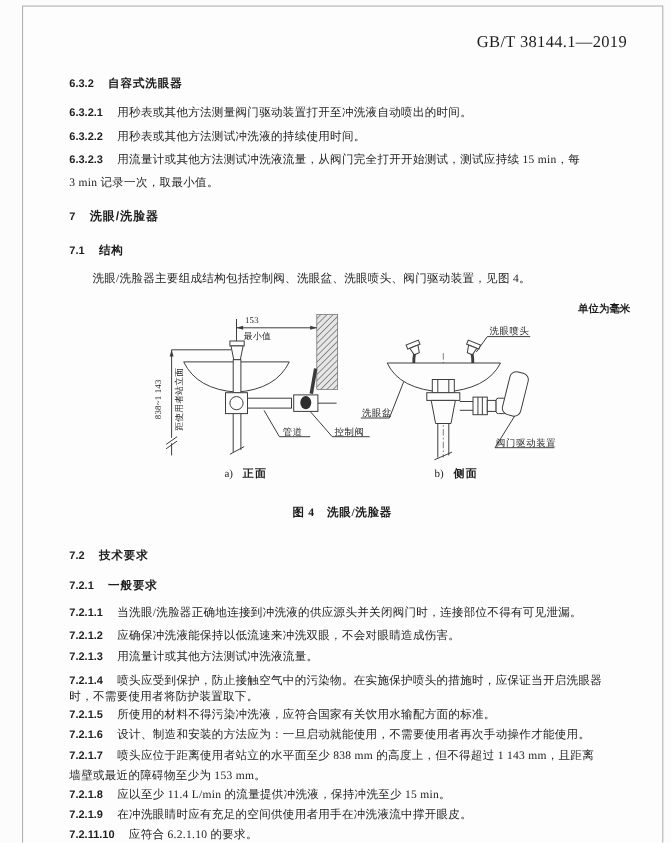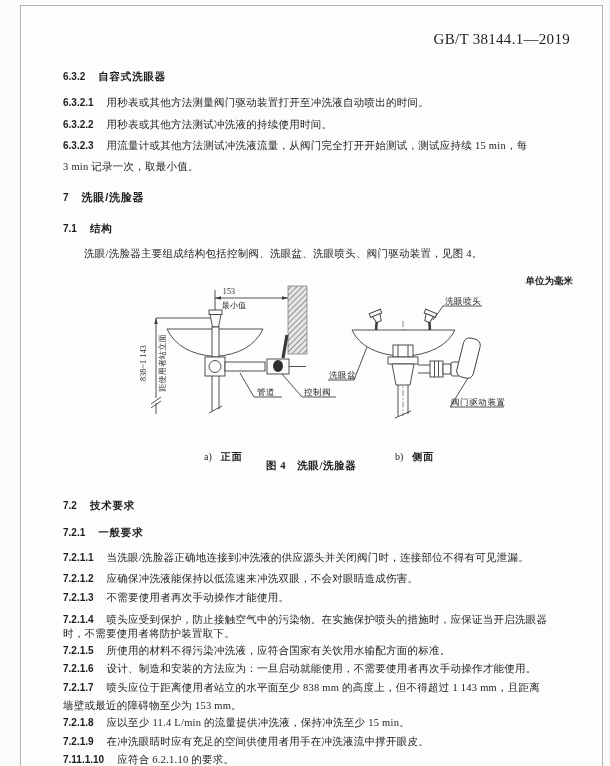--- a/index.html
+++ b/index.html
@@ -9,21 +9,21 @@
     font-family:"Liberation Serif","DejaVu Serif",serif;
   }
   .frame{position:absolute;left:20px;top:5px;width:581px;height:792px;border:1px solid #b2b2b2;background:#fdfdfd}
   .docnum{position:absolute;right:40px;top:31px;font-weight:normal;font-size:15px;letter-spacing:.3px}
   .line{position:absolute;left:63px;white-space:nowrap;font-size:10.5px;line-height:13px;letter-spacing:.25px}
   .num{font-weight:bold;font-family:"Liberation Sans","DejaVu Sans",sans-serif;font-size:10px;margin-right:13px;letter-spacing:0}
   .heading{font-weight:bold;font-family:"Liberation Sans","DejaVu Sans",sans-serif;letter-spacing:.8px}
   .heading.big{font-size:11px}
   .indent{left:84px}
   .unit{position:absolute;right:37px;top:275px;font-weight:bold;font-size:9.5px;font-family:"Liberation Sans","DejaVu Sans",sans-serif}
-  .cap{position:absolute;top:450px;font-size:10px;white-space:nowrap}
+  .cap{position:absolute;top:424px;font-size:10px;white-space:nowrap}
   .cap .tag{margin-right:9px}
   .cap .ct{font-weight:bold;font-family:"Liberation Sans","DejaVu Sans",sans-serif;letter-spacing:1px}
   .figtitle{position:absolute;left:266px;top:459px;font-weight:bold;font-size:10.5px;
     font-family:Liberation Serif, serif;letter-spacing:.6px;white-space:nowrap}
   .figsvg{position:absolute;left:130px;top:283px}
   .figsvg text{font-family:"Liberation Serif","DejaVu Serif",serif;fill:#262626}
   .lbl{font-size:8.5px;letter-spacing:.6px}
   .dim{font-size:8px;letter-spacing:.2px}
 </style>
 </head>
@@ -163,21 +163,21 @@
 <div class="line heading" style="top:526px">
   <span class="num">7.2.1</span><span>一般要求</span>
 </div>
 <div class="line" style="top:551px">
   <span class="num">7.2.1.1</span><span>当洗眼/洗脸器正确地连接到冲洗液的供应源头并关闭阀门时，连接部位不得有可见泄漏。</span>
 </div>
 <div class="line" style="top:572px">
   <span class="num">7.2.1.2</span><span>应确保冲洗液能保持以低流速来冲洗双眼，不会对眼睛造成伤害。</span>
 </div>
 <div class="line" style="top:591px">
-  <span class="num">7.2.1.3</span><span>不需要使用者再次手动操作才能使用。</span>
+  <span class="num">7.2.1.3</span><span>用流量计或其他方法测试冲洗液流量。</span>
 </div>
 <div class="line" style="top:613px">
   <span class="num">7.2.1.4</span><span>喷头应受到保护，防止接触空气中的污染物。在实施保护喷头的措施时，应保证当开启洗眼器</span>
 </div>
 <div class="line" style="top:627px">
   <span>时，不需要使用者将防护装置取下。</span>
 </div>
 <div class="line" style="top:644px">
   <span class="num">7.2.1.5</span><span>所使用的材料不得污染冲洗液，应符合国家有关饮用水输配方面的标准。</span>
 </div>
@@ -190,14 +190,14 @@
 <div class="line" style="top:699px">
   <span>墙壁或最近的障碍物至少为 153 mm。</span>
 </div>
 <div class="line" style="top:716px">
   <span class="num">7.2.1.8</span><span>应以至少 11.4 L/min 的流量提供冲洗液，保持冲洗至少 15 min。</span>
 </div>
 <div class="line" style="top:735px">
   <span class="num">7.2.1.9</span><span>在冲洗眼睛时应有充足的空间供使用者用手在冲洗液流中撑开眼皮。</span>
 </div>
 <div class="line" style="top:753px">
-  <span class="num">7.11.1.10</span><span>应符合 6.2.1.10 的要求。</span>
+  <span class="num">7.2.11.10</span><span>应符合 6.2.1.10 的要求。</span>
 </div>
 
 </body></html>

